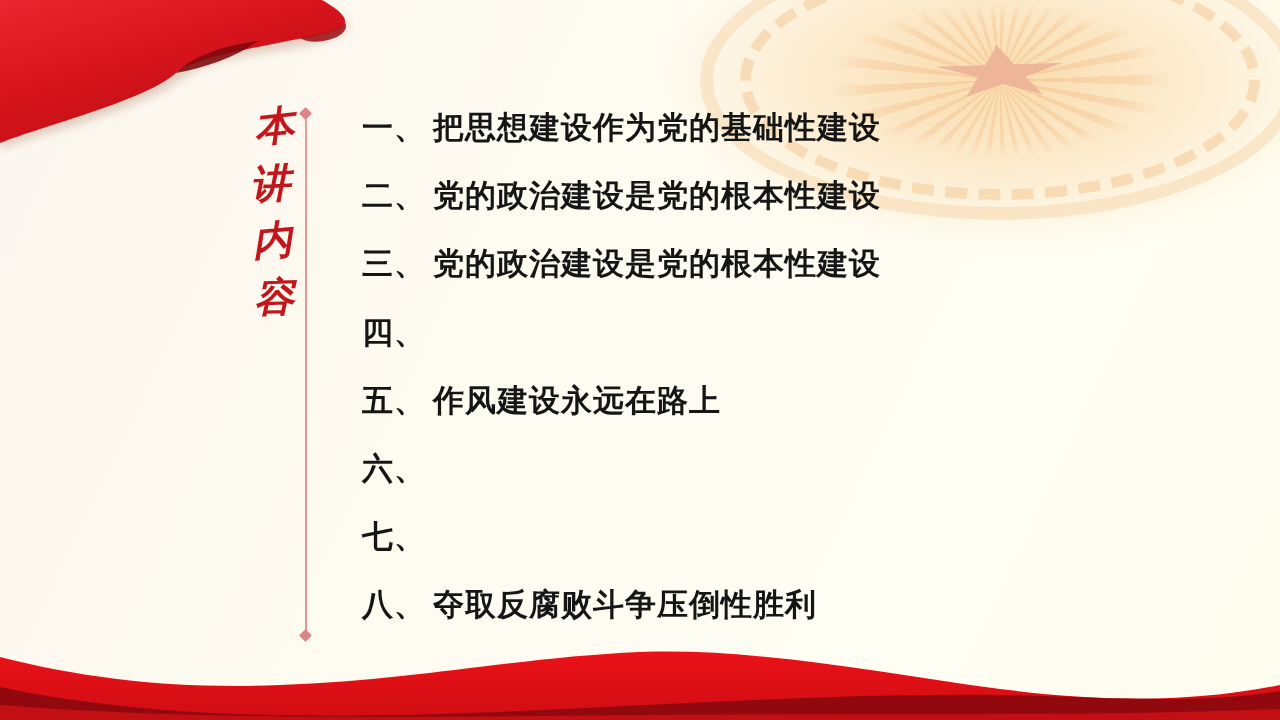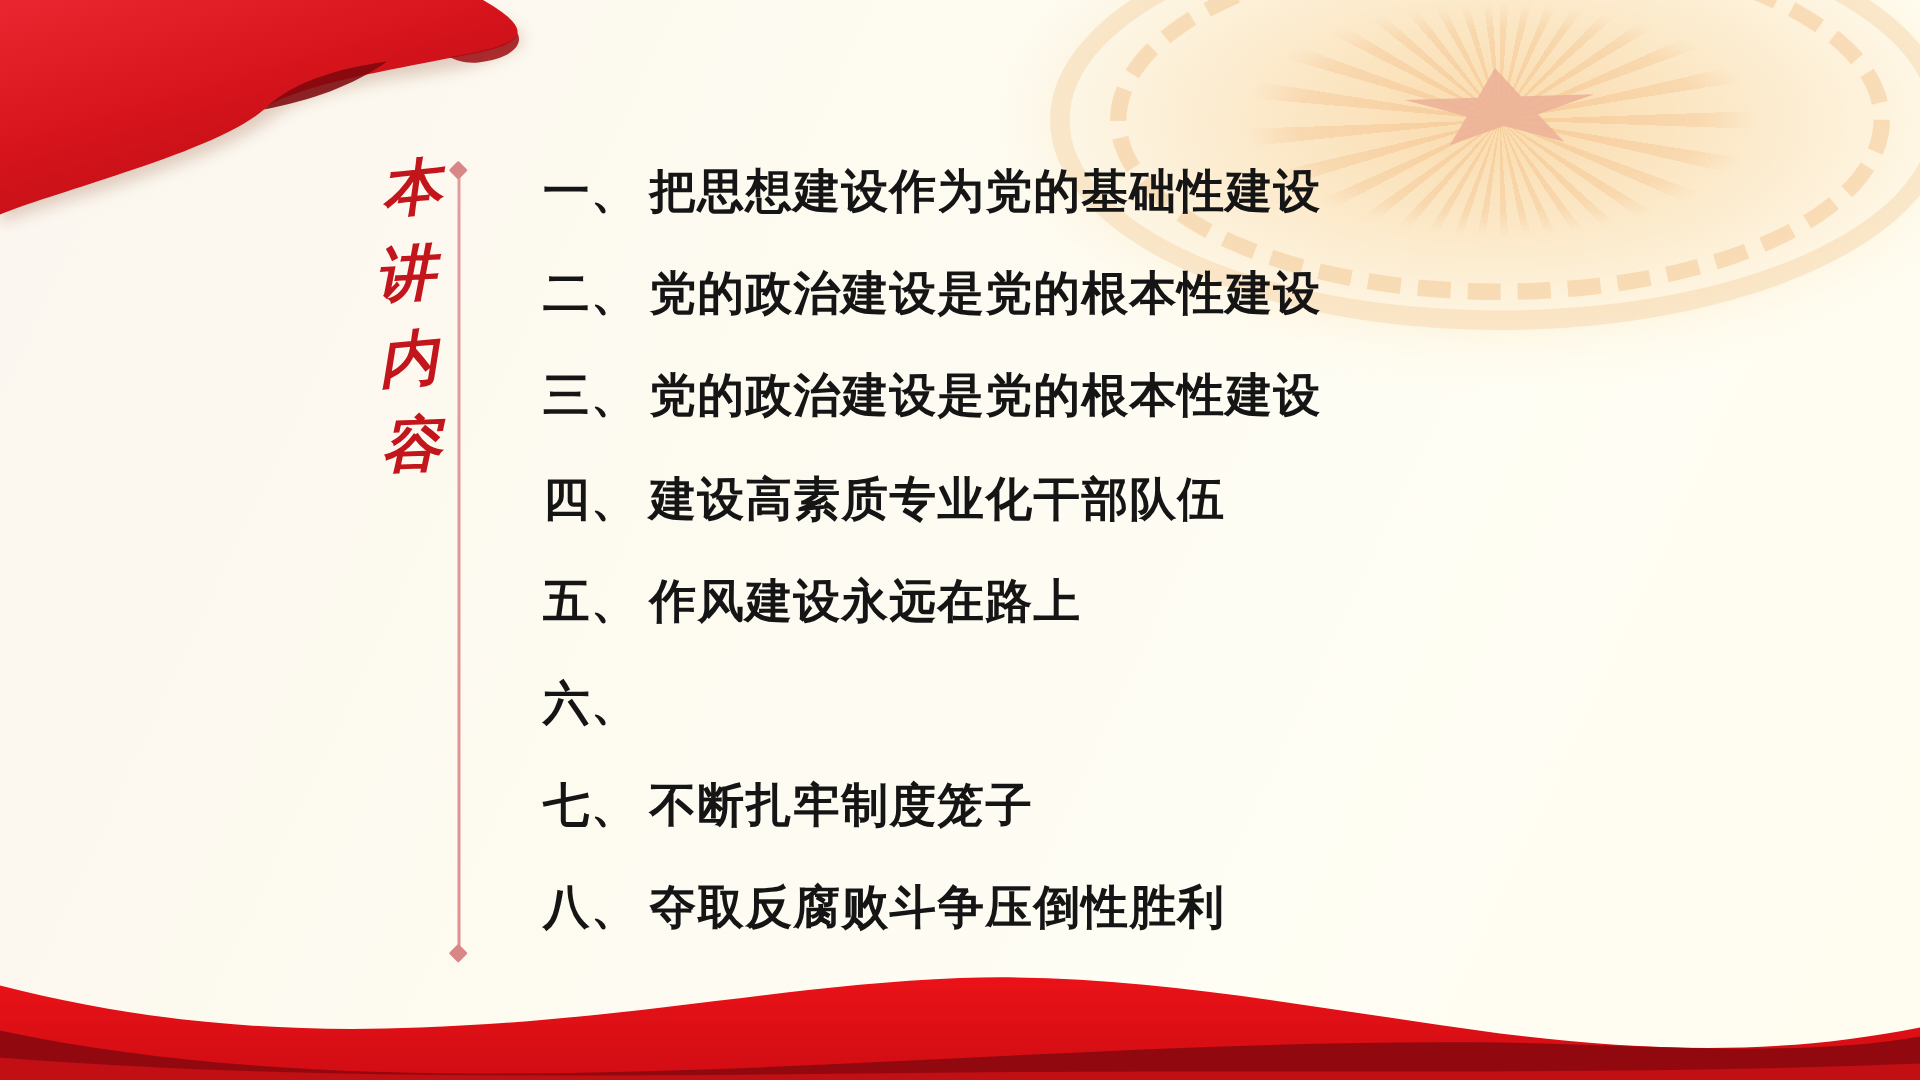--- a/index.html
+++ b/index.html
@@ -135,32 +135,30 @@
     <div class="toc-row">
       <span class="toc-num">二、</span>
       <span class="toc-text">党的政治建设是党的根本性建设</span>
     </div>
     <div class="toc-row">
       <span class="toc-num">三、</span>
       <span class="toc-text">党的政治建设是党的根本性建设</span>
     </div>
     <div class="toc-row">
       <span class="toc-num">四、</span>
-      <span class="toc-text">建设高素质专业化干部队伍</span>
     </div>
     <div class="toc-row">
       <span class="toc-num">五、</span>
       <span class="toc-text">作风建设永远在路上</span>
     </div>
     <div class="toc-row">
       <span class="toc-num">六、</span>
     </div>
     <div class="toc-row">
       <span class="toc-num">七、</span>
-      <span class="toc-text">不断扎牢制度笼子</span>
     </div>
     <div class="toc-row">
       <span class="toc-num">八、</span>
       <span class="toc-text">夺取反腐败斗争压倒性胜利</span>
     </div>
   </div>
 
   <svg class="wave-svg" viewBox="0 0 1280 95" preserveAspectRatio="none" aria-hidden="true">
     <defs>
       <linearGradient id="wg" x1="0" y1="0" x2="0" y2="1">

